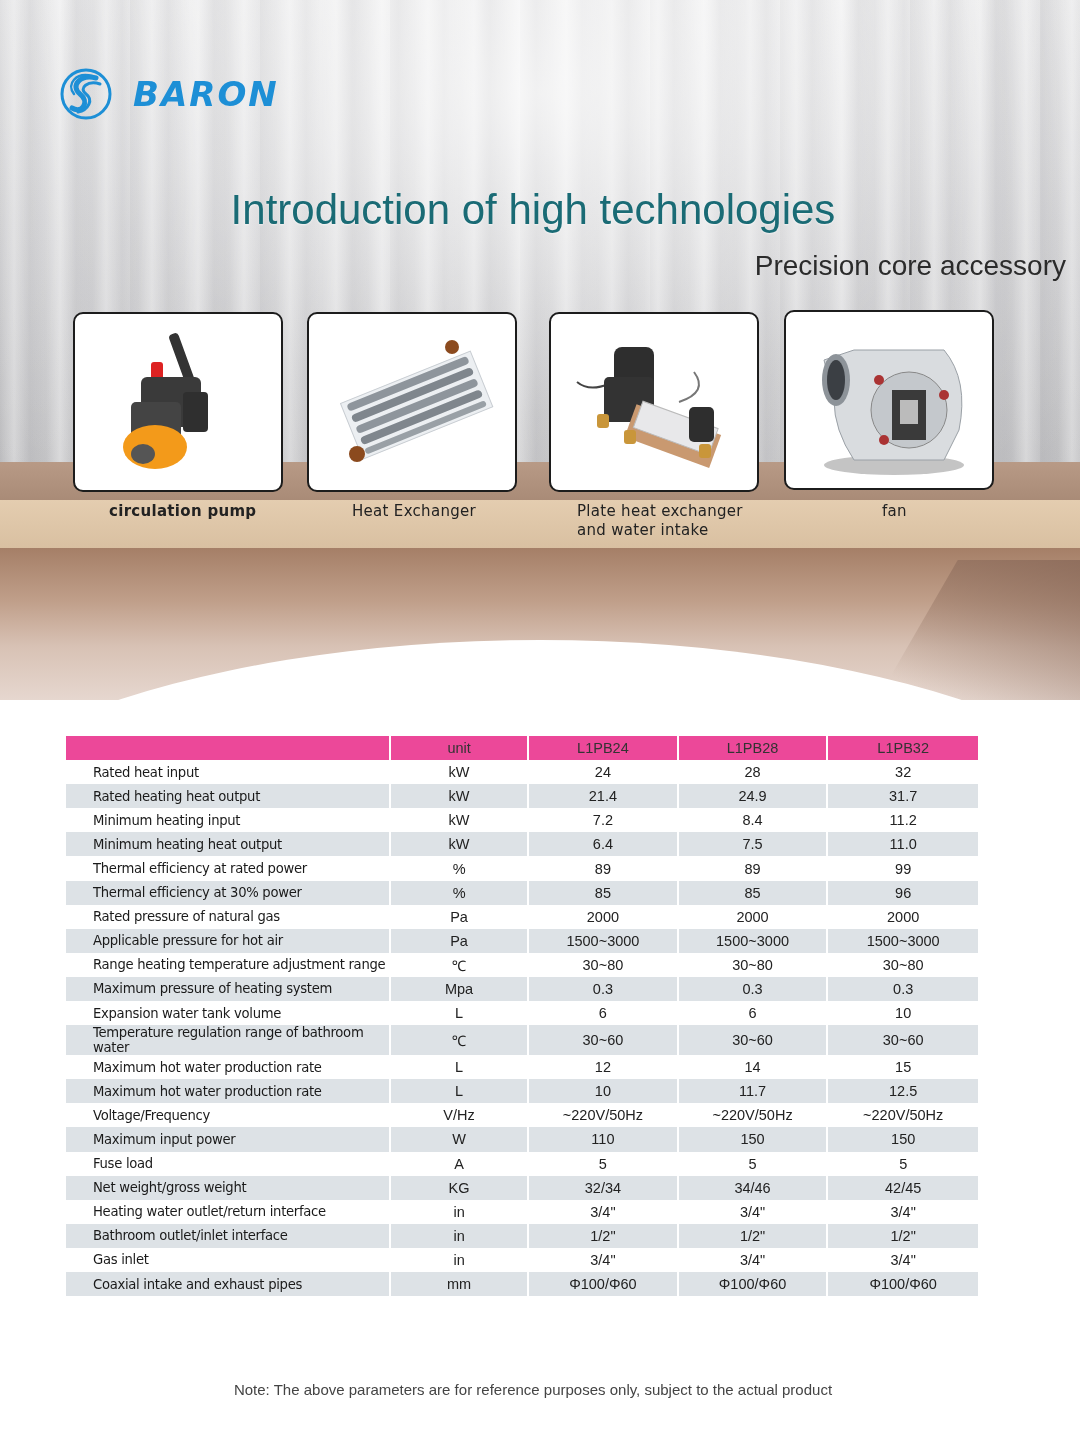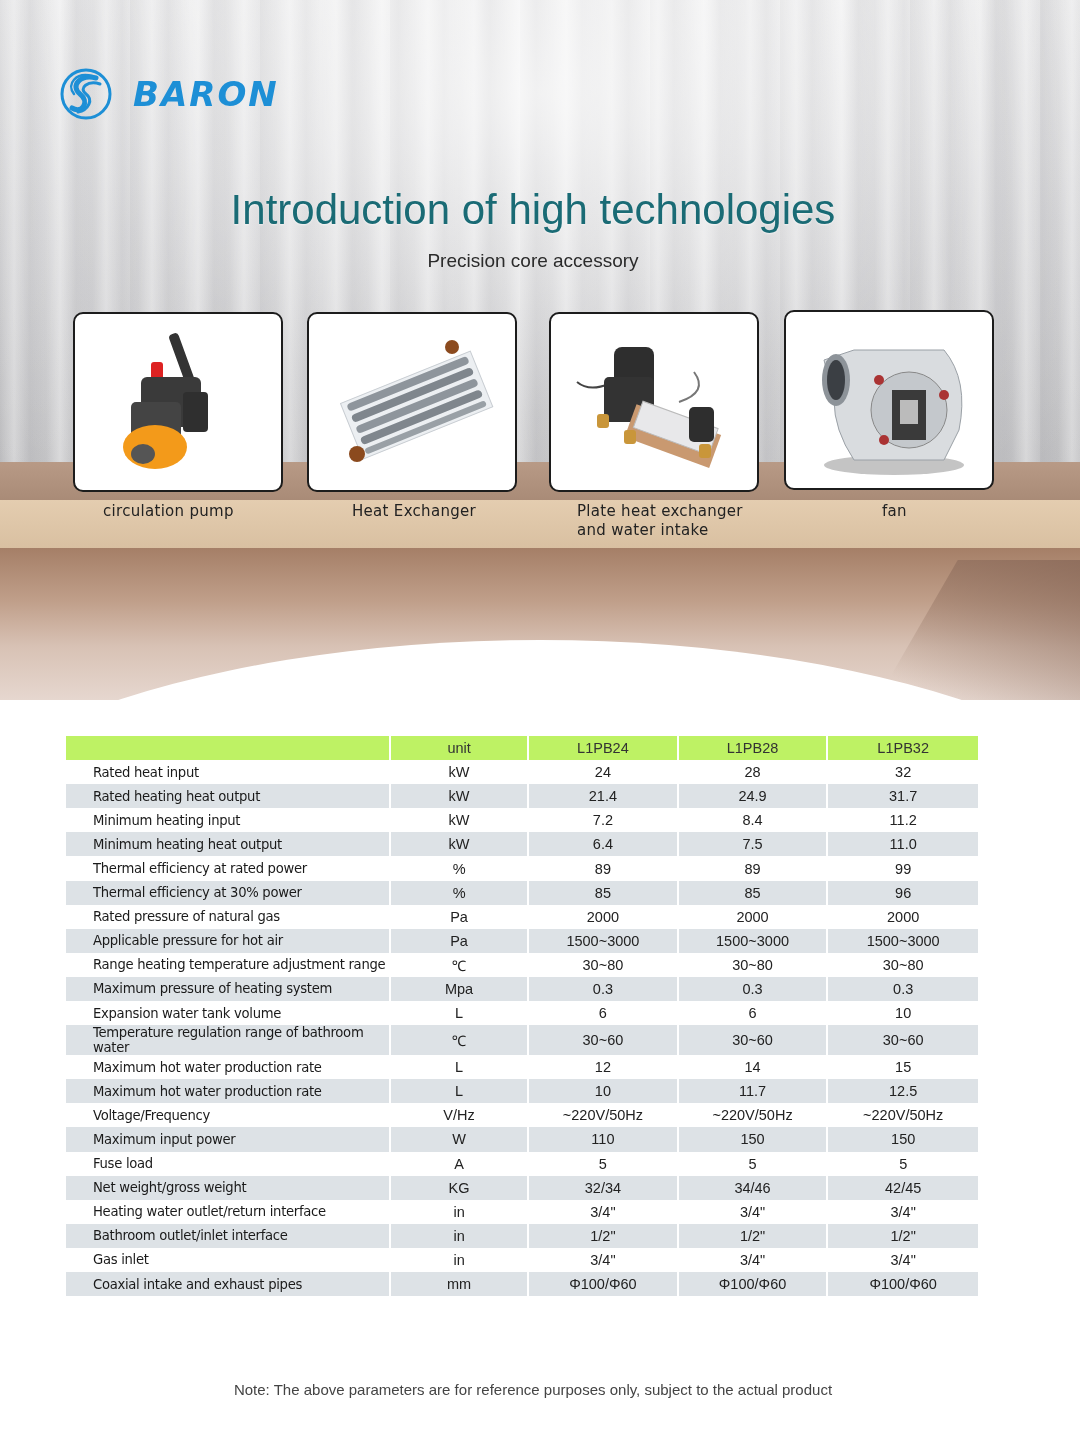--- a/index.html
+++ b/index.html
@@ -47,22 +47,22 @@
   .logo-text {
     margin-left: 21px; font-family: "DejaVu Sans", sans-serif; font-weight: bold;
     font-style: italic; font-size: 34px; letter-spacing: 2px; color: #1d8fd6;
   }
 
   .title {
     position: absolute; left: 0; top: 186px; width: 1066px; text-align: center;
     font-size: 42px; color: #1a6b75; text-shadow: 0 1px 2px rgba(255,255,255,0.6);
   }
   .subtitle {
-    position: absolute; left: 0; top: 250px; width: 1066px; text-align: center;
-    font-size: 19px; color: #2b2b2b;
+    position: absolute; left: 0; top: 250px; width: 1066px; text-align: right;
+    font-size: 28px; color: #2b2b2b;
   }
 
   
   .card {
     position: absolute; top: 312px; width: 210px; height: 180px;
     background: #ffffff; border: 2px solid #1c1c1c; border-radius: 10px;
     overflow: hidden; display: flex; align-items: center; justify-content: center;
   }
   .card svg { width: 190px; height: 160px; }
   .card-label {
@@ -74,21 +74,21 @@
   .spec {
     position: absolute; left: 66px; top: 736px; width: 912px;
     border-collapse: separate; border-spacing: 0;
   }
   .spec td, .spec th {
     height: 24.1px; font-size: 14.5px; color: #222; font-weight: normal;
     text-align: center; vertical-align: middle; padding: 0;
     border-right: 2px solid #ffffff;
   }
   .spec th:last-child, .spec td:last-child { border-right: none; }
-  .spec thead th { background: #bef264; color: #333; }
+  .spec thead th { background: #ec4899; color: #333; }
   .spec tbody tr:nth-child(even) td { background: #dde2e6; }
   .spec tbody tr:nth-child(odd) td { background: #ffffff; }
   .spec td.param {
     text-align: left; padding-left: 27px; font-family: "DejaVu Sans", sans-serif;
     font-size: 13.2px; letter-spacing: -0.3px; color: #1a1a1a;
   }
   .spec col.c-param { width: 325px; }
   .spec col.c-unit { width: 138px; }
   .spec col.c-val { width: 149.6px; }
 
@@ -125,21 +125,21 @@
     <svg viewBox="0 0 190 160">
       <rect x="95" y="10" width="10" height="55" rx="4" fill="#333" transform="rotate(-20 100 40)"></rect>
       <rect x="68" y="40" width="12" height="22" rx="3" fill="#d22"></rect>
       <rect x="58" y="55" width="60" height="50" rx="6" fill="#3a3a3a"></rect>
       <rect x="48" y="80" width="50" height="40" rx="5" fill="#444"></rect>
       <ellipse cx="72" cy="125" rx="32" ry="22" fill="#f39a1a"></ellipse>
       <ellipse cx="60" cy="132" rx="12" ry="10" fill="#555"></ellipse>
       <rect x="100" y="70" width="25" height="40" rx="4" fill="#2f2f2f"></rect>
     </svg>
   </div>
-  <div class="card-label" style="left:103px;">circulation pump</div>
+  <div class="card-label" style="left:109px;font-weight:bold;">circulation pump</div>
 
   <div class="card" style="left:307px;">
     <svg viewBox="0 0 190 160">
       <g transform="rotate(-22 95 85)">
         <rect x="30" y="55" width="140" height="60" fill="#eceff2" stroke="#c8cdd2"></rect>
         <rect x="35" y="58" width="130" height="8" rx="4" fill="#8e959c"></rect>
         <rect x="35" y="70" width="130" height="8" rx="4" fill="#7f868d"></rect>
         <rect x="35" y="82" width="130" height="8" rx="4" fill="#8e959c"></rect>
         <rect x="35" y="94" width="130" height="8" rx="4" fill="#7f868d"></rect>
         <rect x="35" y="106" width="130" height="6" rx="3" fill="#99a0a6"></rect>

